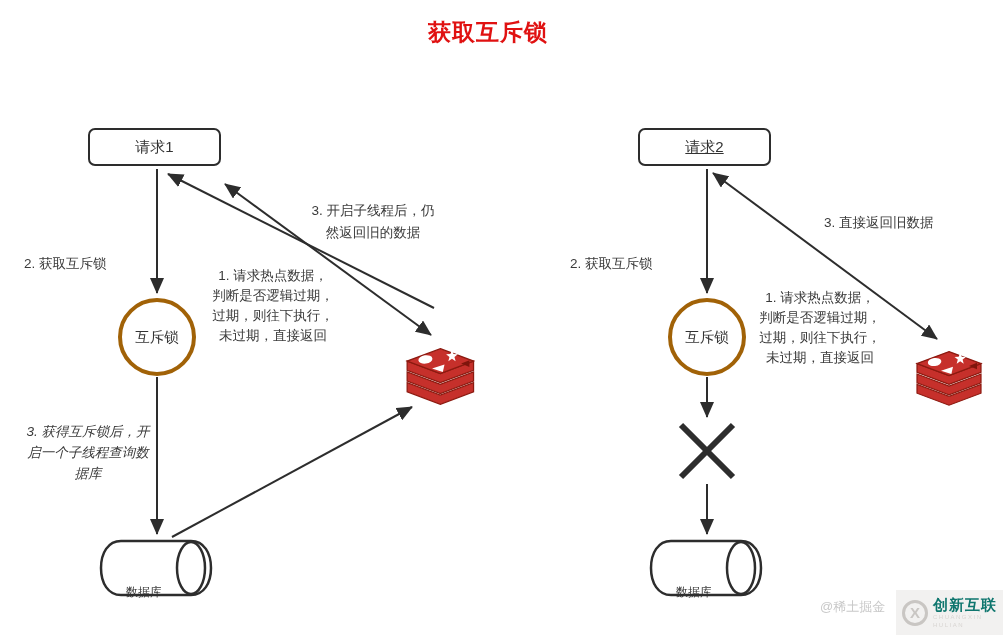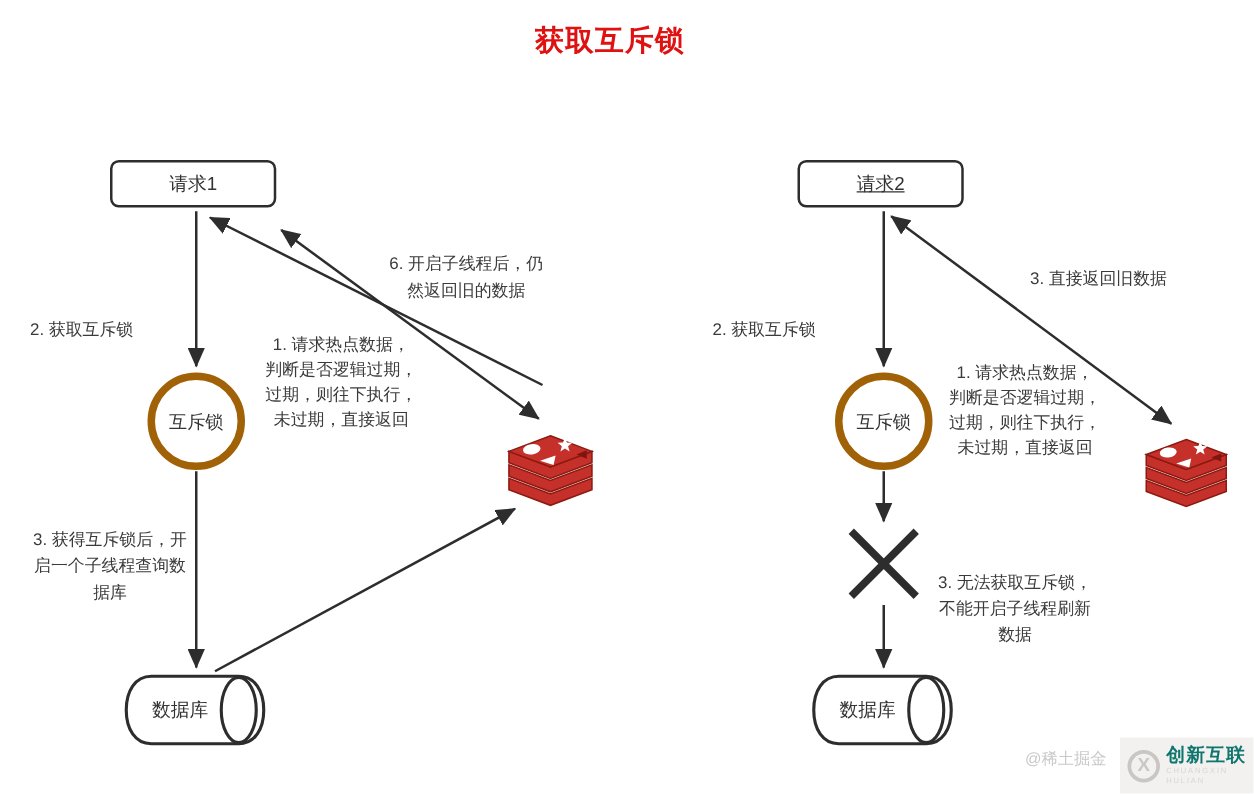--- a/index.html
+++ b/index.html
@@ -29,33 +29,34 @@
     border: 2px solid #2d2d2d;
     border-radius: 7px;
     background: #ffffff;
     display: flex; align-items: center; justify-content: center;
     font-size: 15px; font-weight: 400; color: #333;
     z-index: 2;
   }
   .node-circle {
     position: absolute;
     width: 78px; height: 78px;
-    border: 6px solid #a16207;
+    border: 4px solid #a16207;
     border-radius: 50%;
     background: #ffffff;
     display: flex; align-items: center; justify-content: center;
     font-size: 14.5px; color: #333;
     z-index: 2;
   }
   .db-label {
     position: absolute;
     width: 86px; height: 54px;
     display: flex; align-items: center; justify-content: center;
-    font-size: 15px; color: #333;
+    font-size: 12px; color: #333;
     z-index: 2;
+    margin-top: 24px;
   }
   .note {
     position: absolute;
     white-space: pre-line;
     text-align: center;
     font-size: 13.5px;
     line-height: 21px;
     color: #3a3a3a;
     z-index: 2;
   }
@@ -157,39 +158,36 @@
   <div class="node-box" style="left:88px; top:128px;">请求1</div>
   <div class="node-box" style="left:638px; top:128px;text-decoration:underline;">请求2</div>
 
   <div class="node-circle" style="left:118px; top:298px;">互斥锁</div>
   <div class="node-circle" style="left:668px; top:298px;">互斥锁</div>
 
   <div class="db-label" style="left:101px; top:541px;">数据库</div>
   <div class="db-label" style="left:651px; top:541px;">数据库</div>
 
   <div class="note note-left" style="left:24px; top:253px;">2. 获取互斥锁</div>
-  <div class="note" style="left:8px; top:421px; width:160px;">3. 获得互斥锁后，开
+  <div class="note" style="left:8px; top:421px; width:160px;font-style:italic;">3. 获得互斥锁后，开
 启一个子线程查询数
 据库</div>
   <div class="note" style="left:203px; top:266px; width:140px; line-height:20px;">1. 请求热点数据，
 判断是否逻辑过期，
 过期，则往下执行，
 未过期，直接返回</div>
-  <div class="note" style="left:288px; top:200px; width:170px; line-height:22px;">6. 开启子线程后，仍
+  <div class="note" style="left:288px; top:200px; width:170px; line-height:22px;">3. 开启子线程后，仍
 然返回旧的数据</div>
 
   <div class="note note-left" style="left:570px; top:253px;">2. 获取互斥锁</div>
   <div class="note note-left" style="left:824px; top:212px;">3. 直接返回旧数据</div>
   <div class="note" style="left:750px; top:288px; width:140px; line-height:20px;">1. 请求热点数据，
 判断是否逻辑过期，
 过期，则往下执行，
 未过期，直接返回</div>
-  <div class="note" style="left:742px; top:455px; width:140px;">3. 无法获取互斥锁，
-不能开启子线程刷新
-数据</div>
 
   <div class="watermark-handle">@稀土掘金</div>
   <div class="watermark-badge">
     <div class="badge-logo">X</div>
     <div class="badge-text">
       <div class="badge-brand">创新互联</div>
       <div class="badge-sub">CHUANGXIN HULIAN</div>
     </div>
   </div>
 

